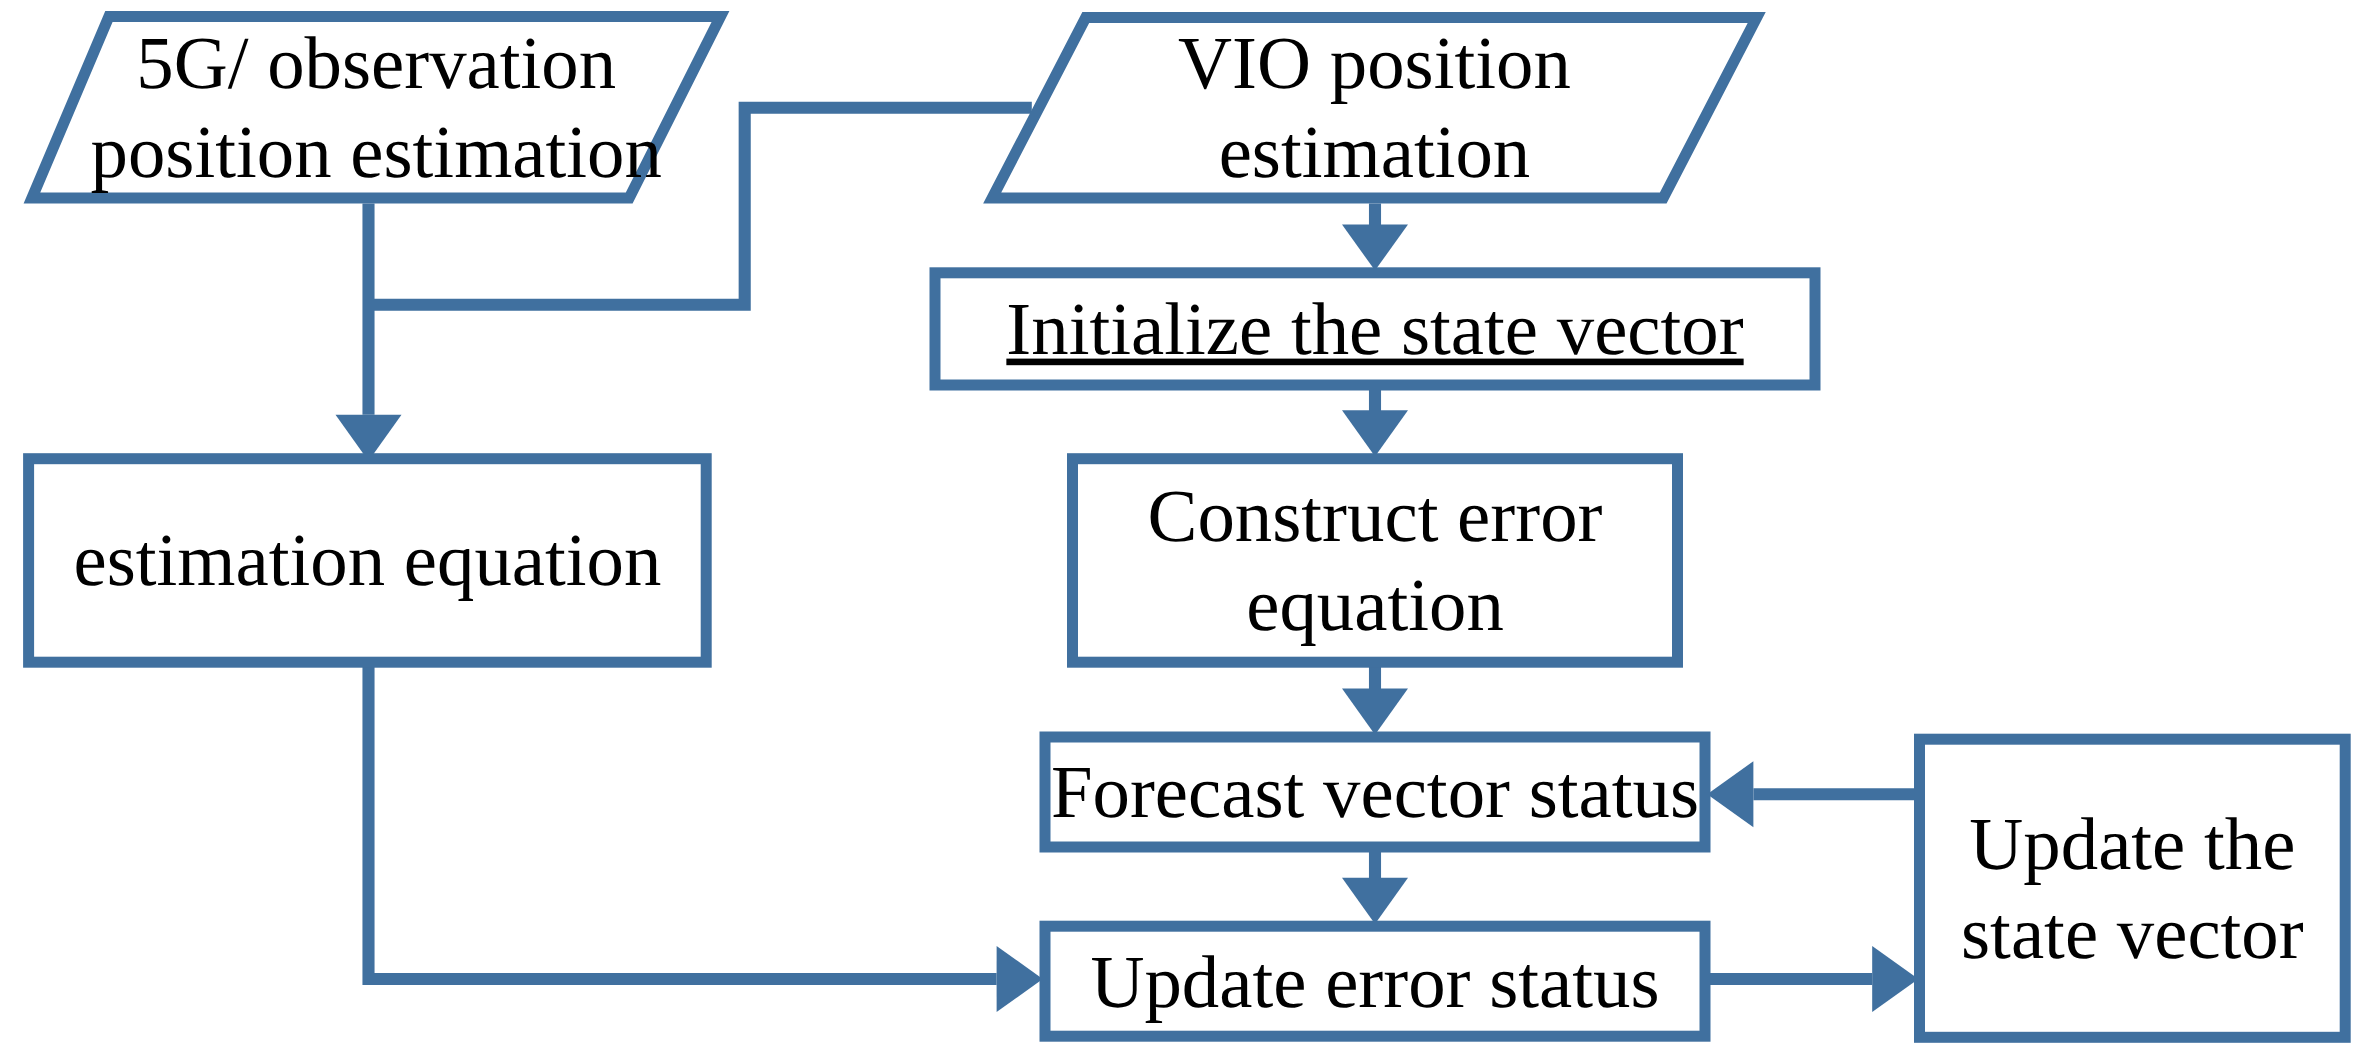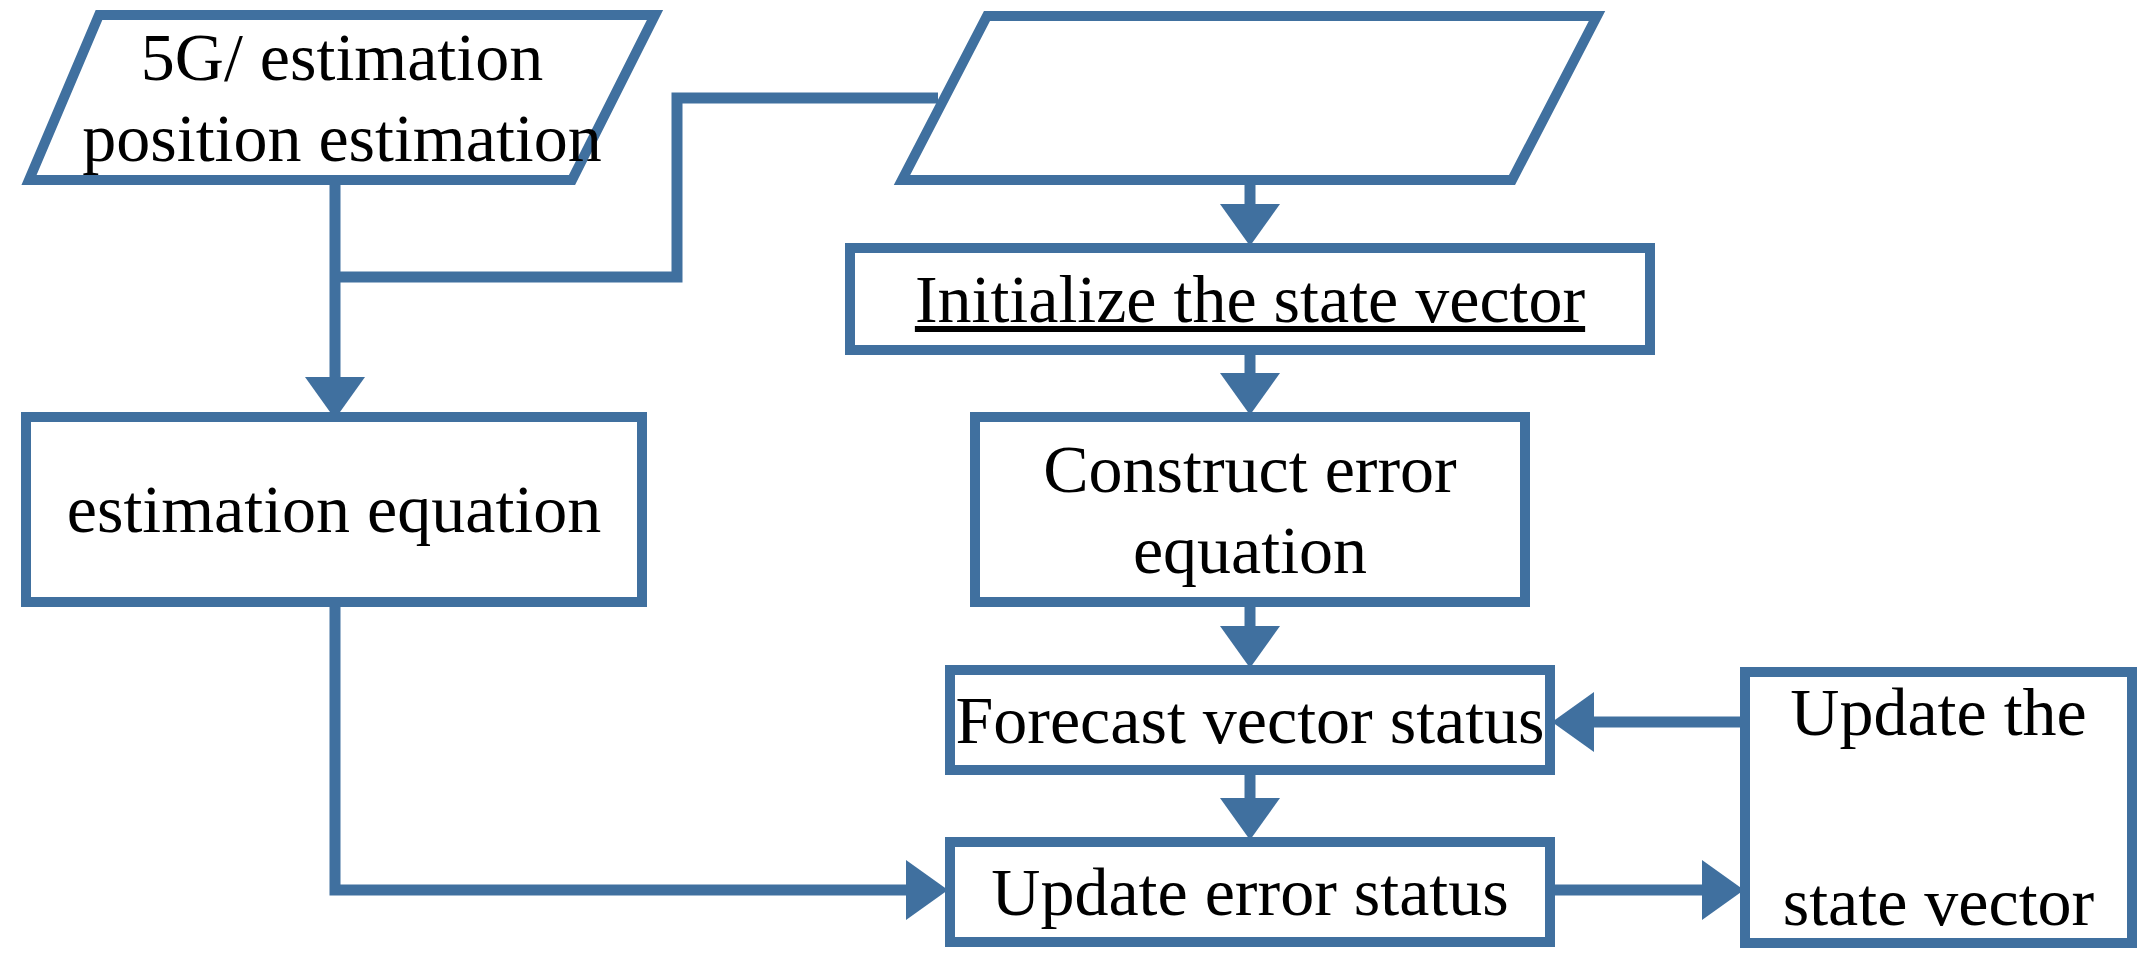--- a/index.html
+++ b/index.html
@@ -56,43 +56,47 @@
     <polygon class="node-shape" points="987,16 1597,16 1512,180 902,180"></polygon>
     <rect class="node-shape" x="850" y="248" width="800" height="102"></rect>
     <rect class="node-shape" x="975" y="417" width="550" height="185"></rect>
     <rect class="node-shape" x="950" y="670" width="600" height="100"></rect>
     <rect class="node-shape" x="950" y="842" width="600" height="100"></rect>
     <rect class="node-shape" x="1745" y="672" width="387" height="271"></rect>
     <rect class="node-shape" x="26" y="417" width="616" height="185"></rect>
   </svg>
 
   <div class="label" style="left:29px; top:15px; width:626px; height:165px;">
-    <span>5G/ estimation</span>
+    <span>5G/ observation</span>
     <span>position estimation</span>
   </div>
 
+  <div class="label" style="left:902px; top:16px; width:695px; height:164px;">
+    <span>VIO position</span>
+    <span>estimation</span>
+  </div>
 
   <div class="label" style="left:850px; top:248px; width:800px; height:102px;text-decoration:underline;">
     <span>Initialize the state vector</span>
   </div>
 
   <div class="label" style="left:975px; top:417px; width:550px; height:185px;">
     <span>Construct error</span>
     <span>equation</span>
   </div>
 
   <div class="label" style="left:950px; top:670px; width:600px; height:100px;">
     <span>Forecast vector status</span>
   </div>
 
   <div class="label" style="left:950px; top:842px; width:600px; height:100px;align-items:center;">
     <span>Update error status</span>
   </div>
 
-  <div class="label" style="left:1745px; top:672px; width:387px; height:271px;justify-content:space-between;">
+  <div class="label" style="left:1745px; top:672px; width:387px; height:271px;">
     <span>Update the</span>
     <span>state vector</span>
   </div>
 
   <div class="label" style="left:26px; top:417px; width:616px; height:185px;">
     <span>estimation equation</span>
   </div>
 
 </div>
 

